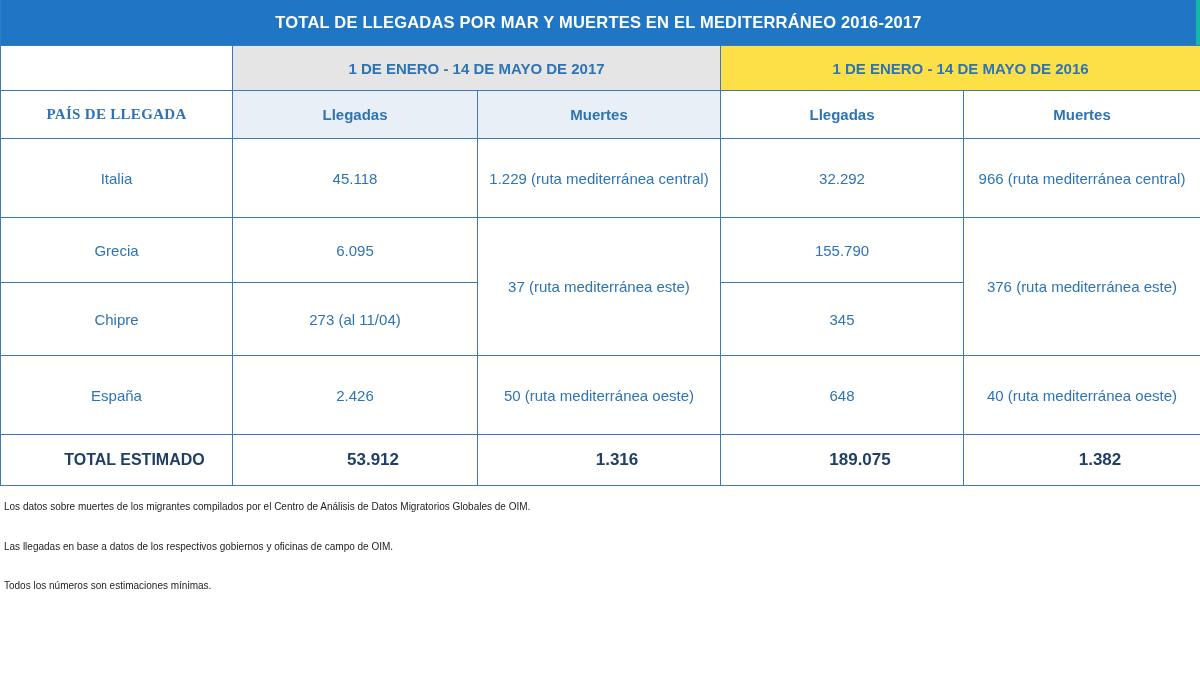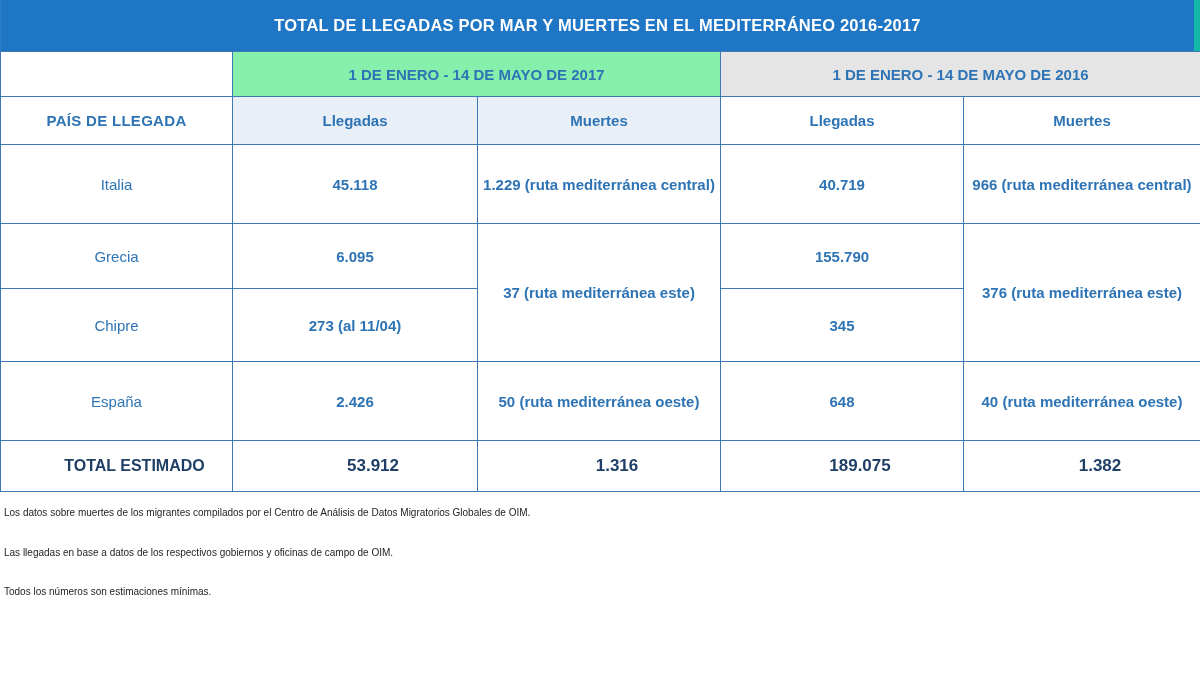--- a/index.html
+++ b/index.html
@@ -13,31 +13,31 @@
     font-family: "Liberation Sans", sans-serif;
     overflow: hidden;
   }
   .sheet {
     width: 1200px;
     height: 675px;
     position: relative;
     background: #ffffff;
   }
   .title-bar {
-    height: 51px;
+    height: 45px;
     background: #1f76c4;
     color: #ffffff;
     display: flex;
     align-items: center;
     justify-content: center;
     font-weight: bold;
     font-size: 16.5px;
     letter-spacing: 0.2px;
     border-left: 1px solid #2f7fc6;
-    border-right: 6px solid #14b8a6;
+    border-right: 4px solid #14b8a6;
   }
   table.main {
     width: 1200px;
     border-collapse: collapse;
     table-layout: fixed;
   }
   table.main td, table.main th {
     border: 1px solid #3f78b5;
     color: #2e74b5;
     text-align: center;
@@ -48,50 +48,51 @@
   .col-a { width: 245px; }
   .col-b { width: 243px; }
   .col-c { width: 243px; }
   .col-d { width: 237px; }
 
   .period-head {
     height: 42px;
     font-weight: bold;
     font-size: 15.5px;
     color: #1f5fa0;
-    background: #e5e5e5;
+    background: #fde047;
   }
   .period-head.shade {
-    background: #86efac;
+    background: #e5e5e5;
   }
   .blank-corner {
     background: #ffffff;
     border-left: 1px solid #3f78b5;
   }
   .sub-head {
     height: 45px;
     font-weight: bold;
     font-size: 15.5px;
     color: #1f5fa0;
   }
   .sub-head.shade { background: #e8eff7; }
   .country-head {
     font-weight: bold;
     font-size: 16px;
     color: #1f5fa0;
     letter-spacing: 0.3px;
+    font-family: Liberation Serif, serif;
   }
   .country-cell {
     color: #1d1d1d;
     font-size: 15.5px;
     font-weight: normal;
   }
   .num {
     color: #2e74b5;
-    font-weight: bold;
+    font-weight: normal;
     font-size: 16px;
   }
   .row-italia td { height: 76px; }
   .row-grecia td { height: 62px; }
   .row-chipre td { height: 70px; margin-left: 40px; }
   .row-espana td { height: 76px; }
   .row-total td {
     height: 48px;
     padding-left: 37px;
   }
@@ -142,21 +143,21 @@
         <td class="sub-head shade">Llegadas</td>
         <td class="sub-head shade">Muertes</td>
         <td class="sub-head">Llegadas</td>
         <td class="sub-head">Muertes</td>
       </tr>
 
       <tr class="row-italia">
         <td class="country-cell">Italia</td>
         <td class="num">45.118</td>
         <td class="num">1.229 (ruta mediterránea central)</td>
-        <td class="num">40.719</td>
+        <td class="num">32.292</td>
         <td class="num">966  (ruta mediterránea central)</td>
       </tr>
 
       <tr class="row-grecia">
         <td class="country-cell">Grecia</td>
         <td class="num">6.095</td>
         <td class="num" rowspan="2">37 (ruta mediterránea este)</td>
         <td class="num">155.790</td>
         <td class="num" rowspan="2">376  (ruta mediterránea este)</td>
       </tr>

